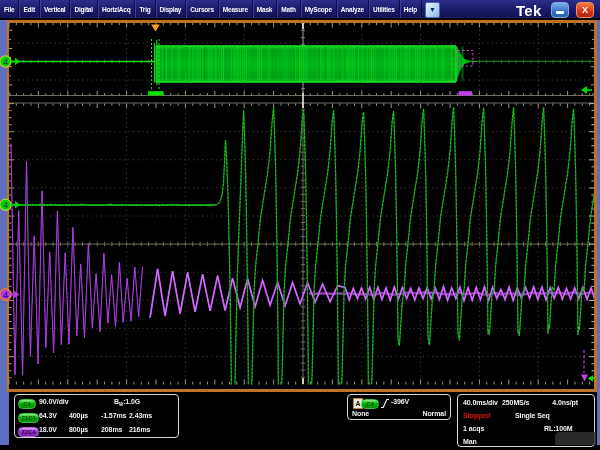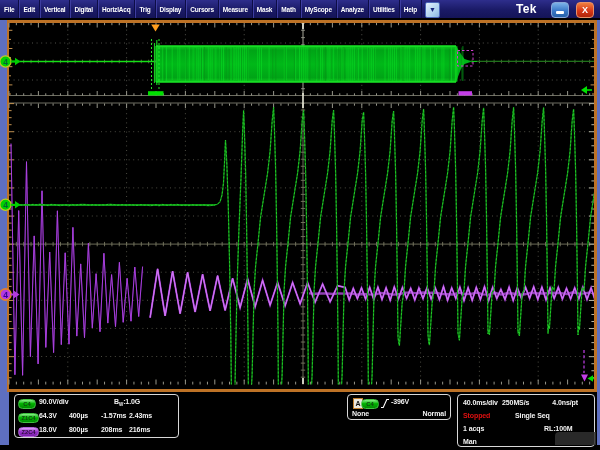--- a/index.html
+++ b/index.html
@@ -4,21 +4,21 @@
 #scr{position:relative;width:600px;height:450px;overflow:hidden;background:#000;
   font-family:"Liberation Sans",sans-serif;}
 #menubar{position:absolute;left:0;top:0;width:600px;height:18px;
   background:linear-gradient(#2e2e8c,#1a1a66 55%,#141457);display:flex;align-items:center;}
 .mi{color:#fff;font-size:6.5px;font-weight:bold;letter-spacing:-0.2px;padding:0 4px;height:18px;
   line-height:19px;border-right:1px solid #0d0d46;box-shadow:1px 0 0 #3d3da0 inset;white-space:nowrap;}
 .mi:first-child{box-shadow:none;}
 #dropbtn{position:absolute;left:425px;top:2px;width:13px;height:14px;border-radius:2px;
   background:linear-gradient(135deg,#e4f2fd,#a8cdec 70%,#8cb4dc);border:1px solid #4b66b8;
   color:#16257c;font-size:7px;text-align:center;line-height:14px;}
-#teklogo{position:absolute;left:516px;top:2px;color:#fff;font-size:12px;font-weight:bold;
+#teklogo{position:absolute;left:516px;top:2px;color:#fff;font-size:15px;font-weight:bold;
   letter-spacing:0.3px;}
 #minbtn{position:absolute;left:551px;top:2px;width:16px;height:14px;border-radius:4px;
   background:linear-gradient(#7cb2e8,#3a78c8 55%,#2560a8);border:1px solid #8aa8d8;}
 #minbtn:after{content:"";position:absolute;left:3.5px;top:8px;width:8px;height:2.5px;background:#fff;border-radius:1px;}
 #closebtn{position:absolute;left:576px;top:2px;width:16px;height:14px;border-radius:4px;
   background:linear-gradient(#f08040,#d83818 55%,#b02408);border:1px solid #e89068;
   color:#fff;font-size:9px;font-weight:bold;text-align:center;line-height:14.5px;}
 #lstrip{position:absolute;left:0;top:20px;width:9px;height:425px;background:#5e6fc0;}
 #rstrip{position:absolute;left:597px;top:20px;width:3px;height:425px;background:#5e6fc0;}
 #gborder{position:absolute;left:7px;top:20px;width:585px;height:366px;

